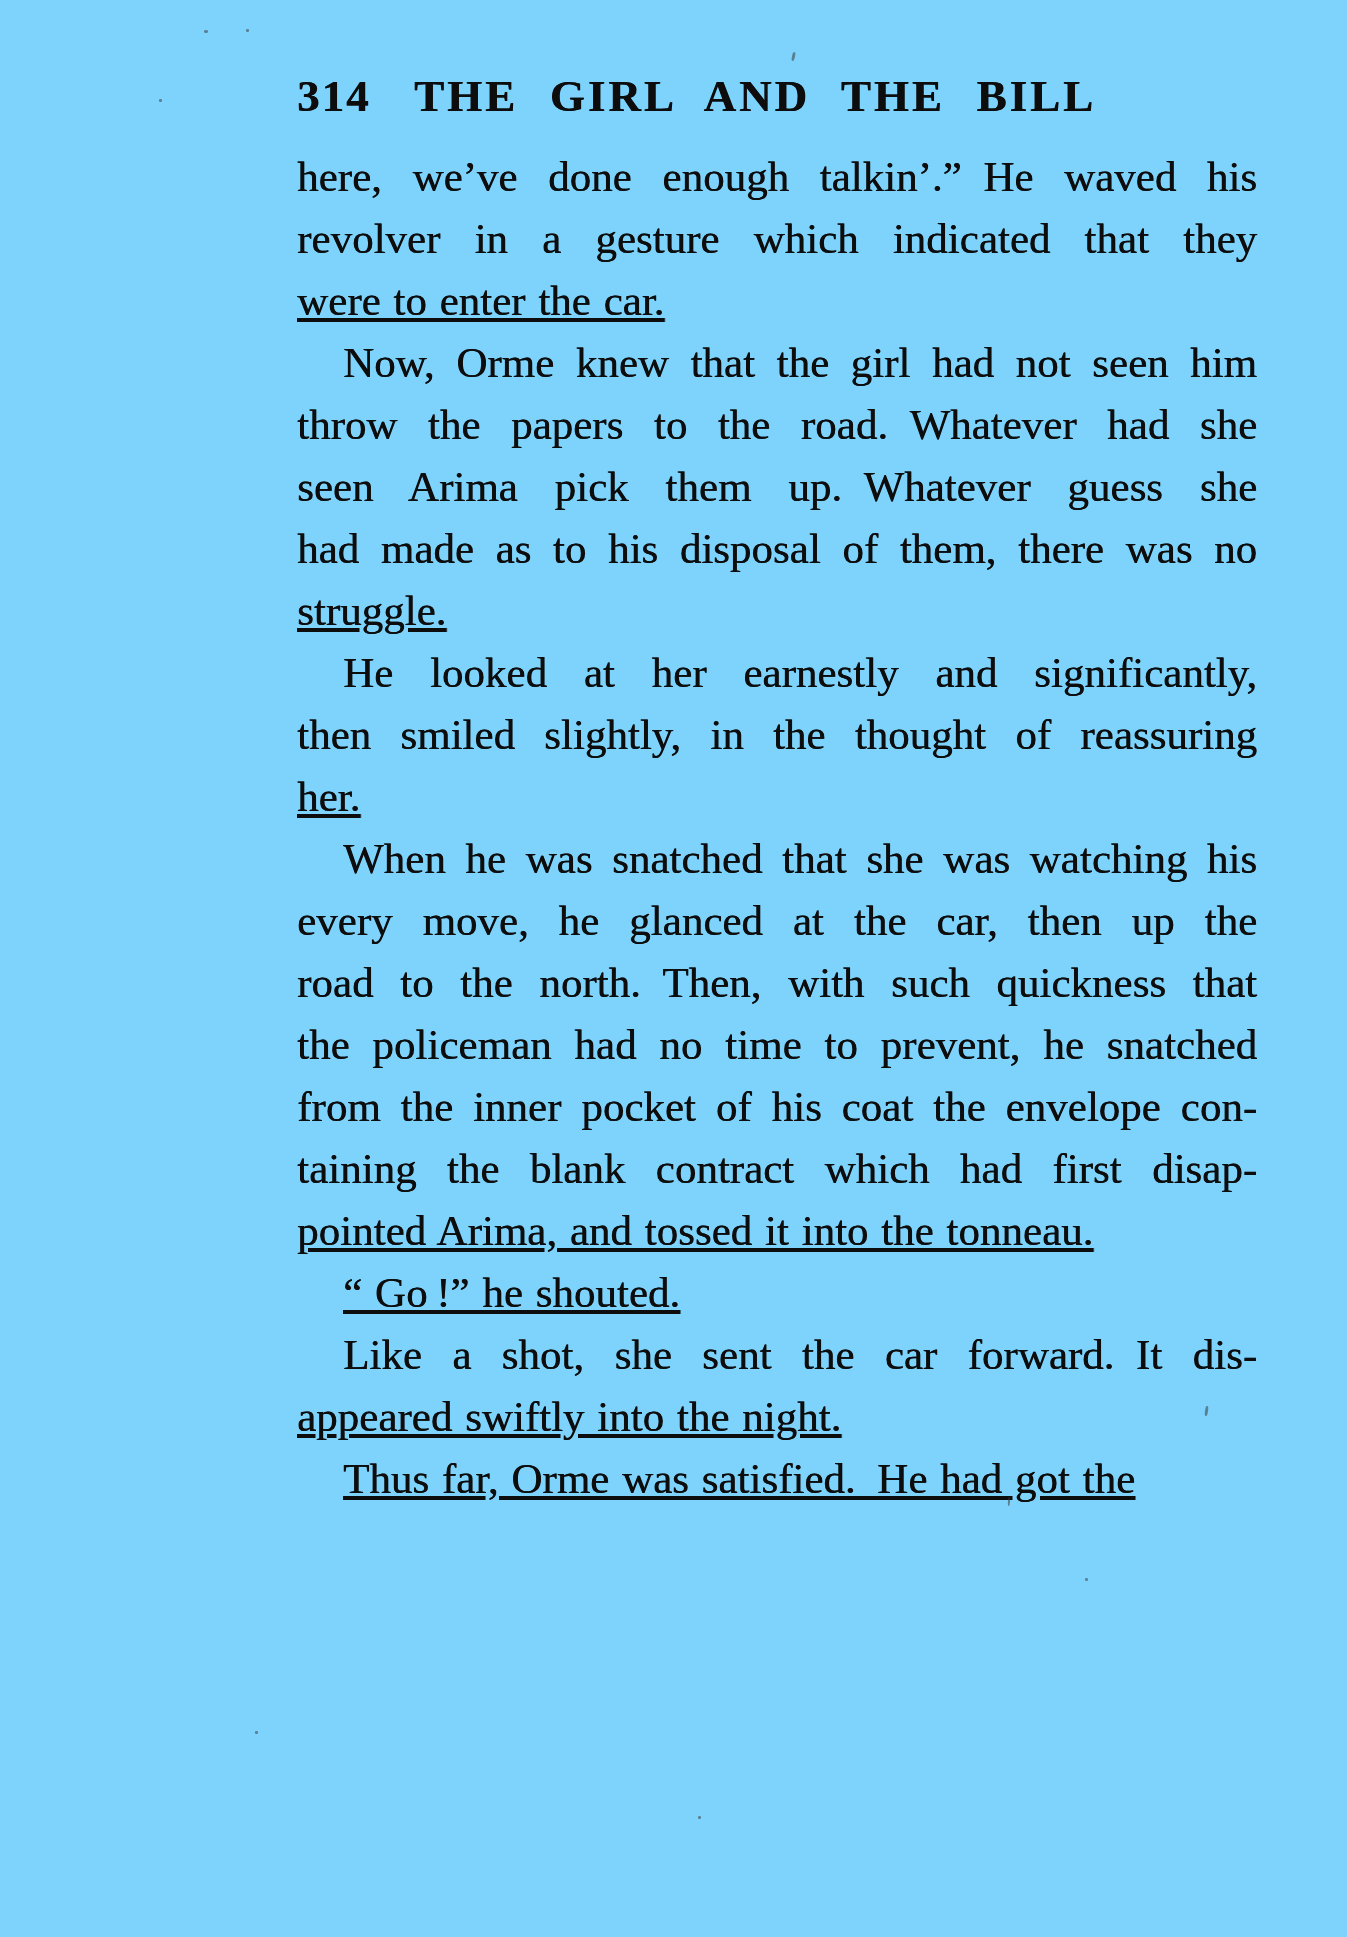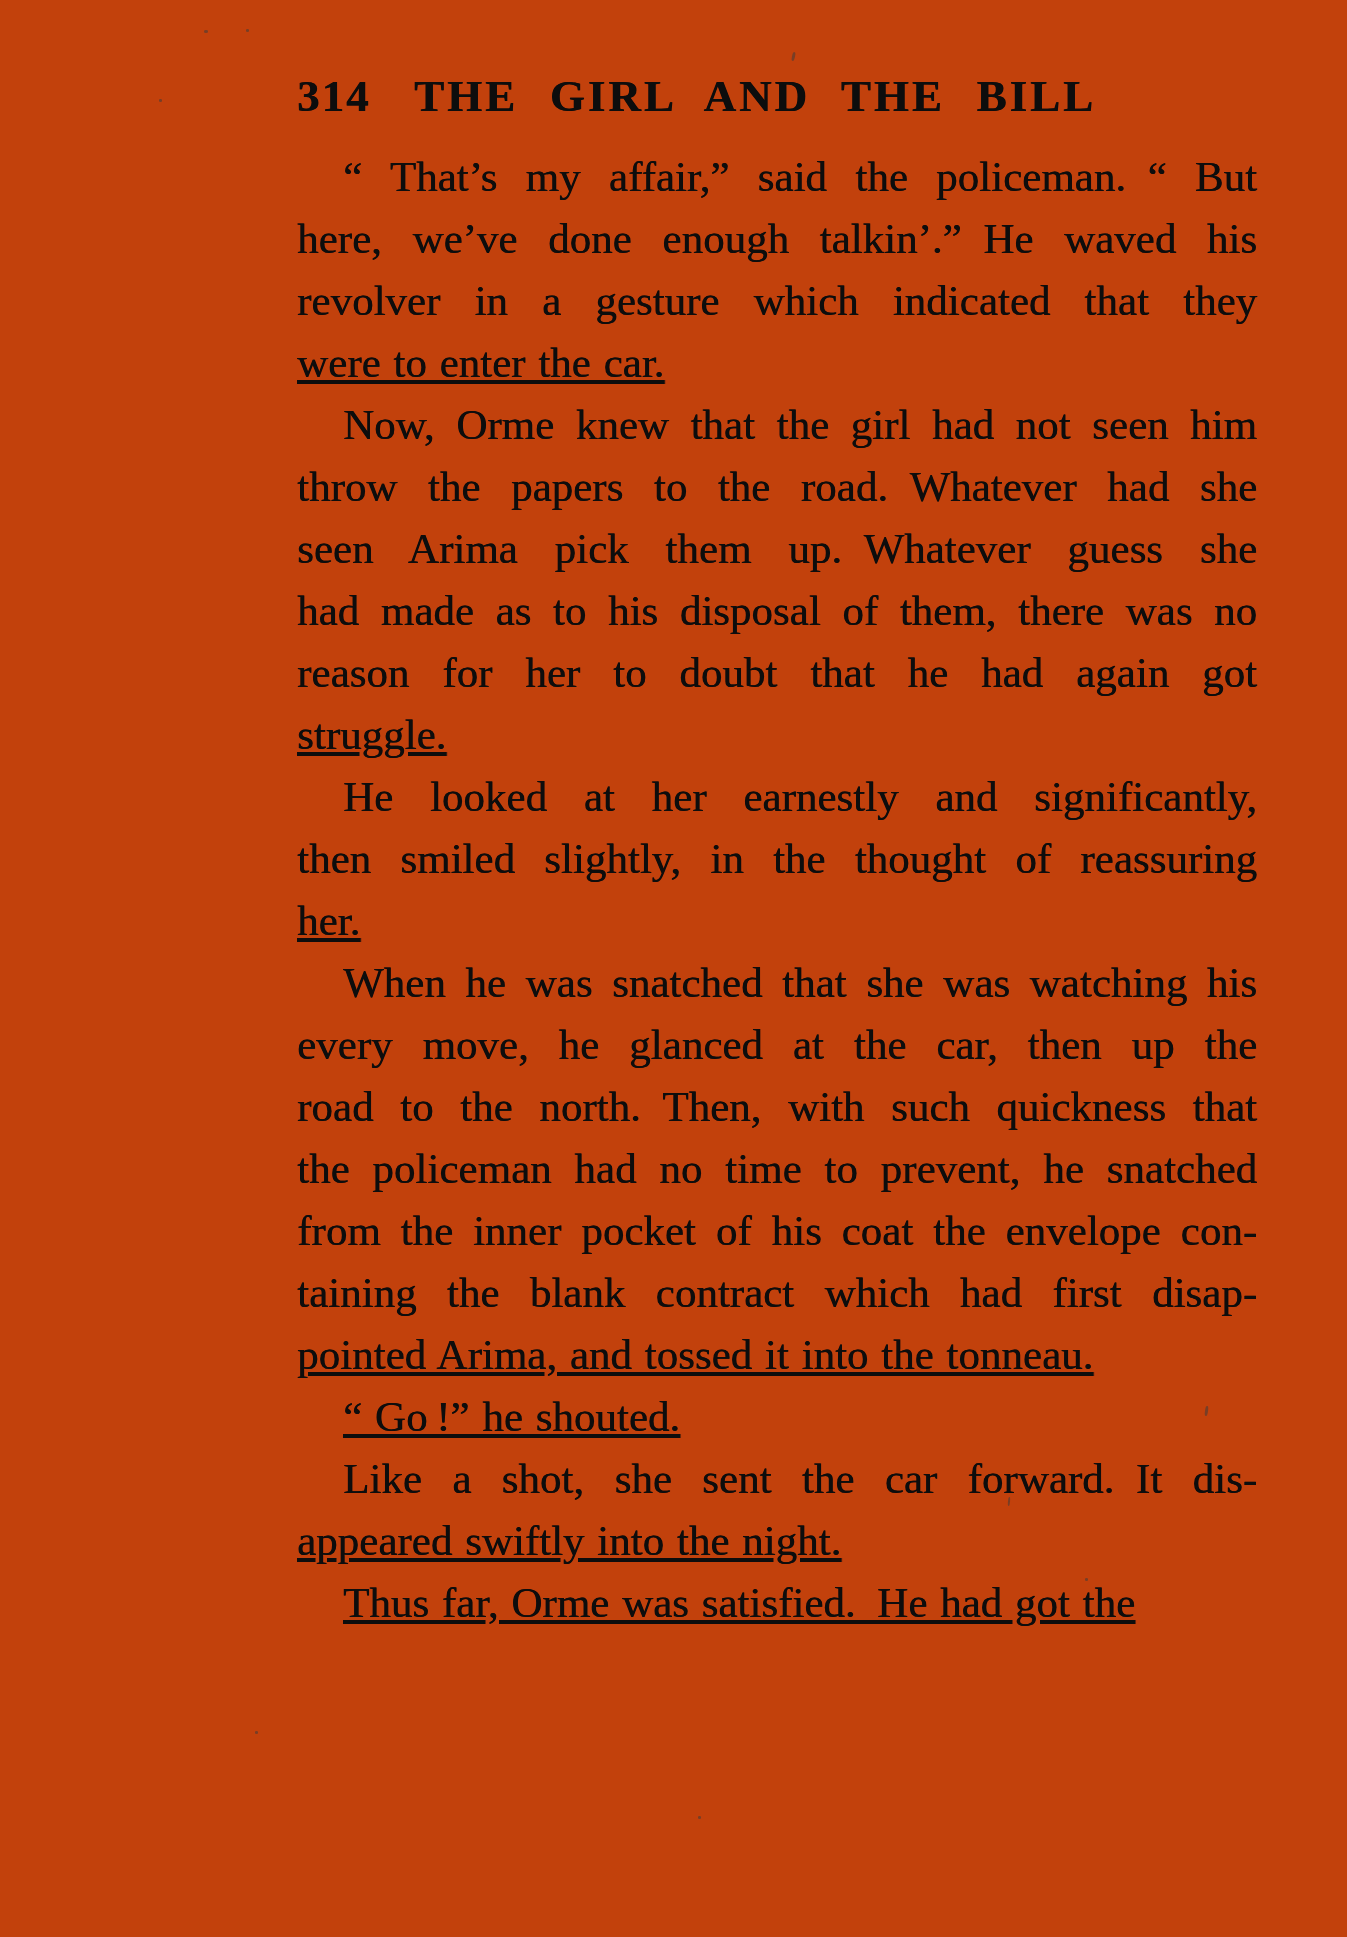--- a/index.html
+++ b/index.html
@@ -1,19 +1,19 @@
 <!DOCTYPE html>
 <html><head>
 <meta charset="utf-8">
 <style>
   html,body{margin:0;padding:0;background:#e9e9e9;}
   .page{
     position:relative;
     width:1347px;height:1937px;
-    background:#c2410c;
+    background:#7dd3fc;
     font-family:"Liberation Serif","DejaVu Serif",serif;
     color:#0d0d0d;
     overflow:hidden;
     margin:0 auto;
   }
   .header-row{position:absolute;top:70px;left:0;width:1347px;height:60px;}
   .pagenum{
     position:absolute;left:297px;top:0;
     font-size:45px;font-weight:bold;letter-spacing:2px;
     text-shadow:0.5px 0 0 currentColor;
@@ -38,29 +38,27 @@
 </style>
 </head>
 <body>
 
 <div class="page">
   <div class="header-row">
     <div class="pagenum">314</div>
     <div class="running-title">THE GIRL AND THE BILL</div>
   </div>
   <div class="content" id="content">
-      <div class="line para-start">“ That’s my affair,” said the policeman. “ But</div>
       <div class="line">here, we’ve done enough talkin’.” He waved his</div>
       <div class="line">revolver in a gesture which indicated that they</div>
       <div class="line para-end">were to enter the car.</div>
       <div class="line para-start">Now, Orme knew that the girl had not seen him</div>
       <div class="line">throw the papers to the road. Whatever had she</div>
       <div class="line">seen Arima pick them up. Whatever guess she</div>
       <div class="line">had made as to his disposal of them, there was no</div>
-      <div class="line">reason for her to doubt that he had again got</div>
       <div class="line para-end">struggle.</div>
       <div class="line para-start">He looked at her earnestly and significantly,</div>
       <div class="line">then smiled slightly, in the thought of reassuring</div>
       <div class="line para-end">her.</div>
       <div class="line para-start">When he was snatched that she was watching his</div>
       <div class="line">every move, he glanced at the car, then up the</div>
       <div class="line">road to the north. Then, with such quickness that</div>
       <div class="line">the policeman had no time to prevent, he snatched</div>
       <div class="line">from the inner pocket of his coat the envelope con-</div>
       <div class="line">taining the blank contract which had first disap-</div>

